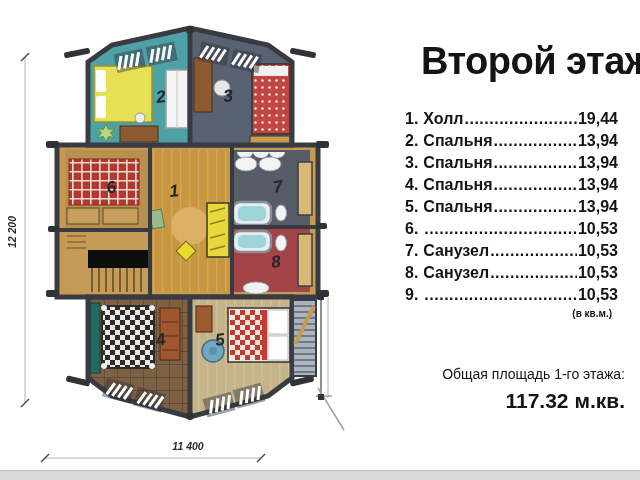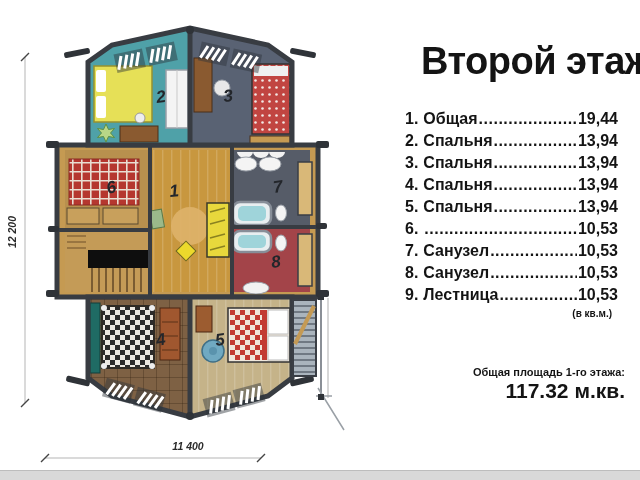--- a/index.html
+++ b/index.html
@@ -13,22 +13,22 @@
   #panel{position:absolute;left:405px;top:0;width:230px;}
   .title{position:absolute;left:16px;top:40px;width:230px;font-size:38px;font-weight:700;
          letter-spacing:-.5px;white-space:nowrap;}
   .legend{position:absolute;left:0;top:108px;width:213px;font-size:16px;font-weight:700;}
   .lrow{display:flex;align-items:baseline;line-height:22px;white-space:nowrap;}
   .lrow .num{margin-right:5px;}
   .lrow .dots{flex:1;overflow:hidden;letter-spacing:.5px;margin:0 1px;}
   .lrow .val{text-align:left;}
   .units{font-size:10px;font-weight:700;text-align:right;padding-right:6px;margin-top:2px;}
   .total{position:absolute;left:0;top:366px;width:220px;text-align:right;}
-  .total-label{font-size:11px;font-weight:700;white-space:nowrap;}
-  .total-value{font-size:21px;font-weight:700;margin-top:1px;}
+  .total-label{font-size:14px;font-weight:400;white-space:nowrap;}
+  .total-value{font-size:21px;font-weight:700;margin-top:7px;}
   .bottom-strip{position:absolute;left:0;top:470px;width:640px;height:10px;
                 background:#d9d9d9;border-top:1px solid #bdbdbd;box-sizing:border-box;}
 </style>
 </head>
 <body>
 
 <div id="stage">
 
   <svg width="400" height="480" viewBox="0 0 400 480" style="position:absolute;left:0;top:0;">
     <defs>
@@ -215,21 +215,21 @@
     <text class="rn" x="274" y="193" transform="rotate(-8 274 193)">7</text>
     <text class="rn" x="272" y="268" transform="rotate(-8 272 268)">8</text>
   </svg>
 
   <div id="panel">
     <div class="title">Второй этаж</div>
 
     <div class="legend">
       <div class="lrow">
         <span class="num">1.</span>
-          <span class="lbl">Общая</span>
+          <span class="lbl">Холл</span>
           <span class="dots">......................................................................</span>
           <span class="val">19,44</span>
       </div>
       <div class="lrow">
         <span class="num">2.</span>
           <span class="lbl">Спальня</span>
           <span class="dots">......................................................................</span>
           <span class="val">13,94</span>
       </div>
       <div class="lrow">
@@ -262,21 +262,20 @@
           <span class="val">10,53</span>
       </div>
       <div class="lrow">
         <span class="num">8.</span>
           <span class="lbl">Санузел</span>
           <span class="dots">......................................................................</span>
           <span class="val">10,53</span>
       </div>
       <div class="lrow">
         <span class="num">9.</span>
-          <span class="lbl">Лестница</span>
           <span class="dots">......................................................................</span>
           <span class="val">10,53</span>
       </div>
       <div class="units">(в кв.м.)</div>
     </div>
 
     <div class="total">
       <div class="total-label">Общая площадь 1-го этажа:</div>
       <div class="total-value">117.32 м.кв.</div>
     </div>

